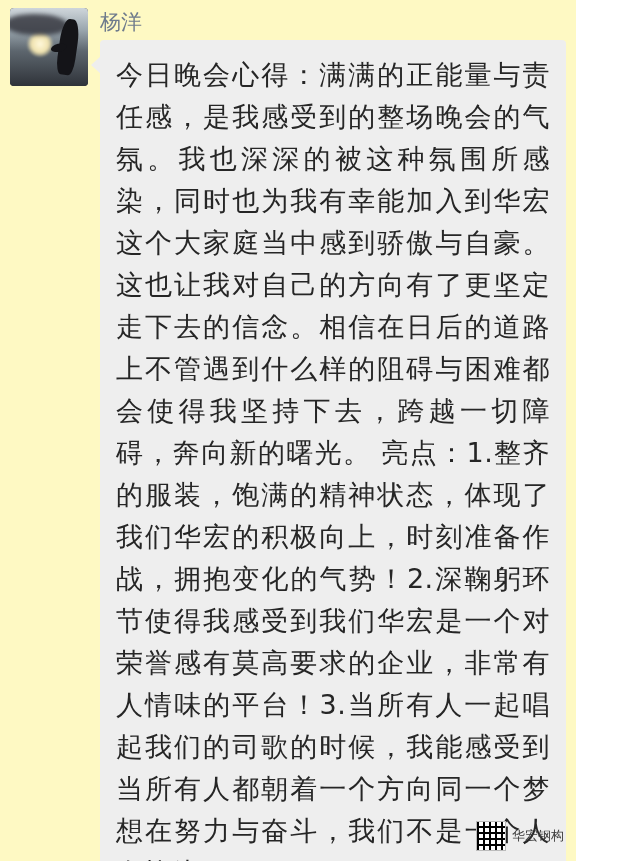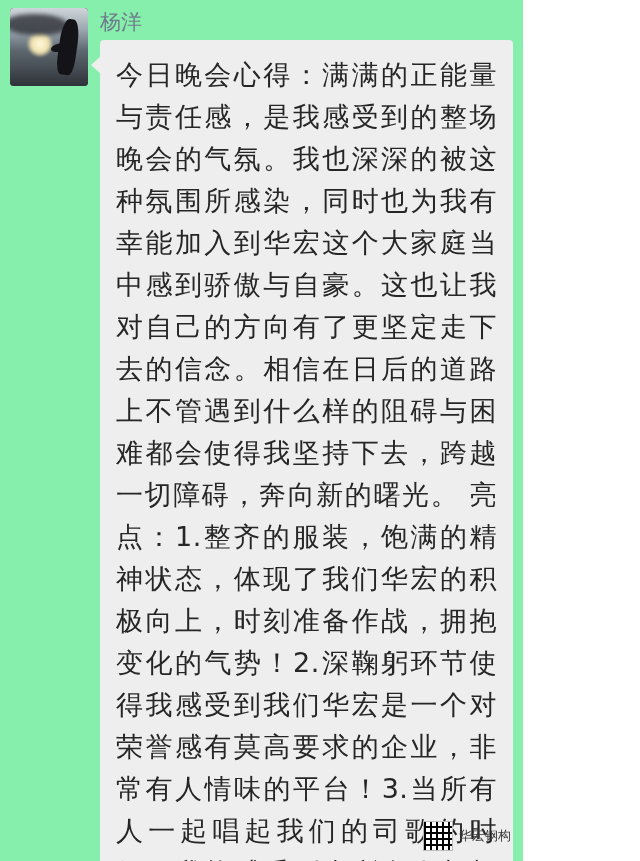--- a/index.html
+++ b/index.html
@@ -8,23 +8,23 @@
   }
   body {
     width: 640px;
     height: 861px;
     background: #ffffff;
     font-family: "Liberation Sans", sans-serif;
     overflow: hidden;
   }
   .screen {
     position: relative;
-    width: 523px;
+    width: 576px;
     height: 861px;
-    background: #86efac;
+    background: #fef9c3;
     box-sizing: border-box;
   }
   .message-row {
     display: flex;
     align-items: flex-start;
     padding: 8px 10px 0 10px;
     box-sizing: border-box;
   }
   .avatar {
     width: 78px;

